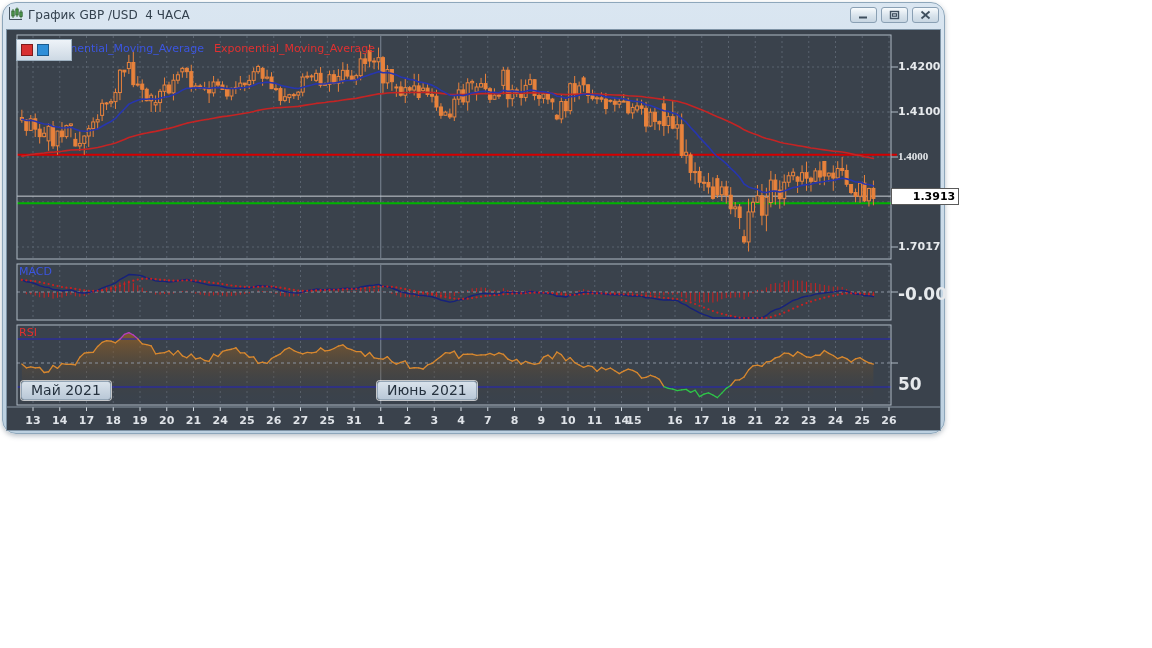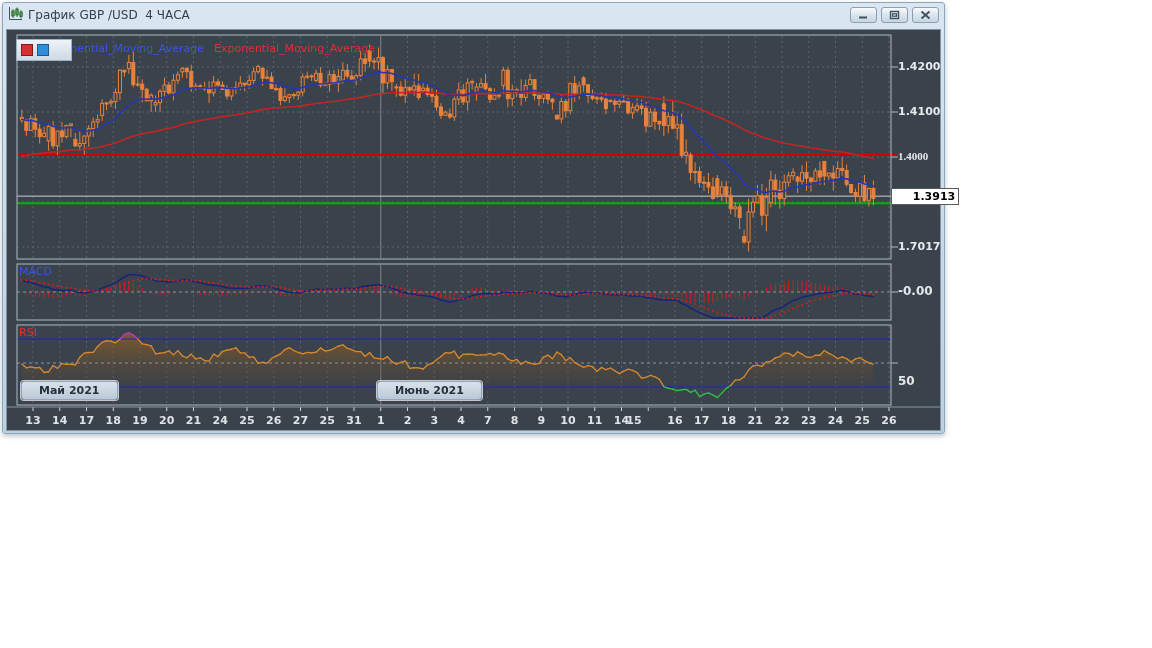--- a/index.html
+++ b/index.html
@@ -1,19 +1,19 @@
 <!DOCTYPE html>
 <html><head>
 <meta charset="utf-8">
 <style>
   html,body{margin:0;padding:0;width:1152px;height:648px;background:#ffffff;
     font-family:"DejaVu Sans","Liberation Sans",sans-serif;overflow:hidden;}
   .window{position:absolute;left:2px;top:2px;width:941px;height:430px;
     background:linear-gradient(180deg,#dae6f1,#bcd0e0);border:1px solid #8ea7bb;
-    border-radius:3px;box-shadow:0 2px 5px rgba(60,80,100,.35);}
+    border-radius:14px;box-shadow:0 2px 5px rgba(60,80,100,.35);}
   .titlebar{height:24px;display:flex;align-items:center;padding:0 5px;gap:5px;}
   .title{font-size:12px;color:#33414e;white-space:pre;}
   .winbtns{margin-left:auto;display:flex;gap:4px;}
   .winbtn{width:27px;height:16px;border:1px solid #8aa0b4;border-radius:3px;
     background:linear-gradient(180deg,#f8fbfd,#d8e3ec 55%,#c8d6e2);
     display:flex;align-items:center;justify-content:center;padding:0;cursor:pointer;}
   .client{position:absolute;left:3px;top:26px;width:933px;height:400px;
     background:#3a424c;border:1px solid #7e93a5;}
   #chart-svg{position:absolute;left:0;top:0;z-index:1;}
   .ind-box{position:absolute;left:9px;top:9px;width:56px;height:22px;z-index:3;
@@ -22,33 +22,33 @@
   .sq{width:12px;height:12px;border:1px solid;padding:0;cursor:pointer;}
   .sqr{background:#d83030;border-color:#7e1a1a;}
   .sqb{background:#2f8fd8;border-color:#1a5a8e;}
   .legend-row{position:absolute;left:36px;top:12px;display:flex;gap:10px;z-index:2;
     font-size:11px;white-space:nowrap;}
   .leg-blue{color:#3b55e0;}
   .leg-red{color:#e03030;}
   .plabel{position:absolute;font-size:11px;z-index:2;}
   #macd-label{left:12px;top:235px;color:#3b55e0;}
   #rsi-label{left:12px;top:296px;color:#e03030;}
-  .alab{position:absolute;left:891px;font-size:12px;font-weight:700;color:#e6e9ec;z-index:2;}
+  .alab{position:absolute;left:891px;font-size:17px;font-weight:700;color:#e6e9ec;z-index:2;}
   #macd-axis{top:254px;}
   #rsi-axis{top:344px;}
   .ylab{position:absolute;left:891px;font-size:11px;font-weight:700;color:#e6e9ec;z-index:2;}
   .xlab{position:absolute;top:384px;width:28px;text-align:center;font-size:11px;
     font-weight:700;color:#dfe3e8;z-index:2;}
   .tag{position:absolute;left:884px;top:158px;width:48px;height:15px;background:#ffffff;
     border:1px solid #5a5a5a;color:#000;font-size:11px;font-weight:700;text-align:center;
     line-height:15px;z-index:6;padding-left:18px;}
-  .mtab{position:absolute;top:351px;height:17px;line-height:17px;padding:0 17px;
+  .mtab{position:absolute;top:351px;height:17px;line-height:17px;padding:0 9px;
     background:linear-gradient(#d9e2eb,#b9c8d7);border:1px solid #93a5b6;
-    box-shadow:0 0 0 1px rgba(255,255,255,.7);border-radius:3px;font-size:11px;
-    font-weight:700;color:#25313e;z-index:4;white-space:nowrap;}
+    box-shadow:0 0 0 1px rgba(255,255,255,.7);border-radius:3px;font-size:14px;
+    font-weight:400;color:#25313e;z-index:4;white-space:nowrap;}
   #mtab-may{left:14px;}
   #mtab-june{left:370px;}
 </style>
 </head>
 <body>
 
 <div class="window">
   <div class="titlebar">
     <span>
       <svg width="15" height="15" viewBox="0 0 15 15">

